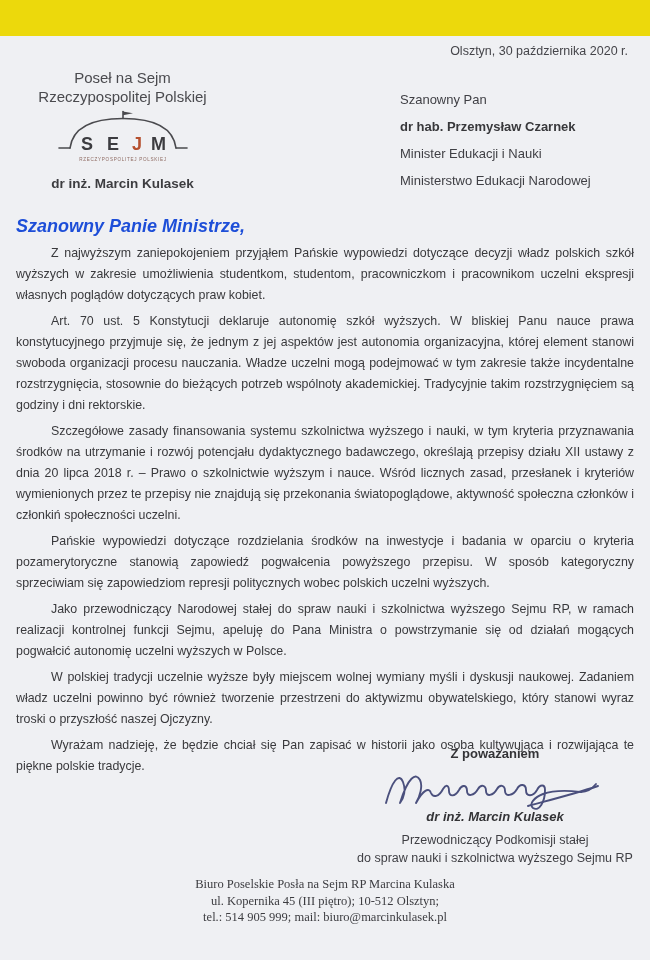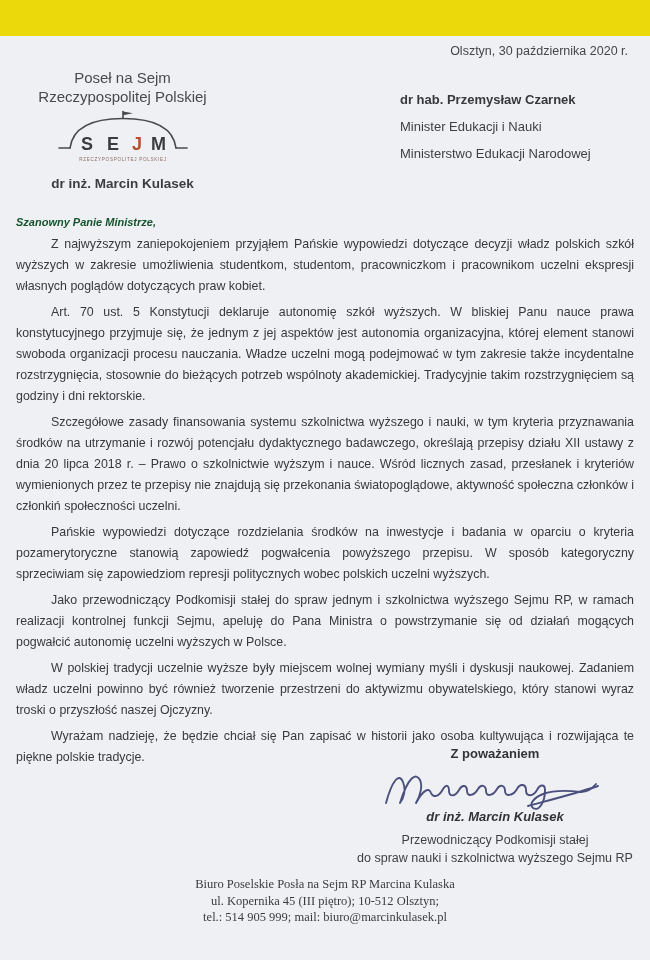--- a/index.html
+++ b/index.html
@@ -37,21 +37,21 @@
     font-size:13px;color:#3f3f44;
   }
   .recipient div{margin-bottom:13px;line-height:14px;}
   .recipient .bold{font-weight:bold;color:#38383b;}
   
   .content{
     position:absolute;left:16px;top:216px;width:618px;
   }
   .salutation{
     font-weight:bold;font-style:italic;
-    font-size:11px;margin:0 0 6px 0;color:#14532d;
+    font-size:18px;margin:0 0 6px 0;color:#1d4ed8;
   }
   .content p.body-par{
     margin:0 0 5px 0;
     font-size:12.4px;line-height:21px;
     text-align:justify;text-indent:35px;
     color:#39393c;
   }
   
   .closing{
     position:absolute;left:350px;top:746px;width:290px;
@@ -103,32 +103,33 @@
         <tspan x="54">E</tspan>
         <tspan x="79" fill="#b5502f">J</tspan>
         <tspan x="98">M</tspan>
       </text>
       <text x="70" y="50.5" text-anchor="middle" font-family="Liberation Sans, sans-serif" font-size="4.6" letter-spacing="0.7" fill="#8f6b63">RZECZYPOSPOLITEJ POLSKIEJ</text>
     </svg>
     <div class="sender-name">dr inż. Marcin Kulasek</div>
   </div>
 
   <div class="recipient">
+    <div>Szanowny Pan</div>
     <div class="bold">dr hab. Przemysław Czarnek</div>
     <div>Minister Edukacji i Nauki</div>
     <div>Ministerstwo Edukacji Narodowej</div>
   </div>
 
   <div class="content">
     <p class="salutation">Szanowny Panie Ministrze,</p>
     <p class="body-par">Z najwyższym zaniepokojeniem przyjąłem Pańskie wypowiedzi dotyczące decyzji władz polskich szkół wyższych w zakresie umożliwienia studentkom, studentom, pracowniczkom i pracownikom uczelni ekspresji własnych poglądów dotyczących praw kobiet.</p>
     <p class="body-par">Art. 70 ust. 5 Konstytucji deklaruje autonomię szkół wyższych. W bliskiej Panu nauce prawa konstytucyjnego przyjmuje się, że jednym z jej aspektów jest autonomia organizacyjna, której element stanowi swoboda organizacji procesu nauczania. Władze uczelni mogą podejmować w tym zakresie także incydentalne rozstrzygnięcia, stosownie do bieżących potrzeb wspólnoty akademickiej. Tradycyjnie takim rozstrzygnięciem są godziny i dni rektorskie.</p>
     <p class="body-par">Szczegółowe zasady finansowania systemu szkolnictwa wyższego i nauki, w tym kryteria przyznawania środków na utrzymanie i rozwój potencjału dydaktycznego badawczego, określają przepisy działu XII ustawy z dnia 20 lipca 2018 r. – Prawo o szkolnictwie wyższym i nauce. Wśród licznych zasad, przesłanek i kryteriów wymienionych przez te przepisy nie znajdują się przekonania światopoglądowe, aktywność społeczna członków i członkiń społeczności uczelni.</p>
     <p class="body-par">Pańskie wypowiedzi dotyczące rozdzielania środków na inwestycje i badania w oparciu o kryteria pozamerytoryczne stanowią zapowiedź pogwałcenia powyższego przepisu. W sposób kategoryczny sprzeciwiam się zapowiedziom represji politycznych wobec polskich uczelni wyższych.</p>
-    <p class="body-par">Jako przewodniczący Podkomisji stałej do spraw jednym i szkolnictwa wyższego Sejmu RP, w ramach realizacji kontrolnej funkcji Sejmu, apeluję do Pana Ministra o powstrzymanie się od działań mogących pogwałcić autonomię uczelni wyższych w Polsce.</p>
+    <p class="body-par">Jako przewodniczący Narodowej stałej do spraw nauki i szkolnictwa wyższego Sejmu RP, w ramach realizacji kontrolnej funkcji Sejmu, apeluję do Pana Ministra o powstrzymanie się od działań mogących pogwałcić autonomię uczelni wyższych w Polsce.</p>
     <p class="body-par">W polskiej tradycji uczelnie wyższe były miejscem wolnej wymiany myśli i dyskusji naukowej. Zadaniem władz uczelni powinno być również tworzenie przestrzeni do aktywizmu obywatelskiego, który stanowi wyraz troski o przyszłość naszej Ojczyzny.</p>
     <p class="body-par">Wyrażam nadzieję, że będzie chciał się Pan zapisać w historii jako osoba kultywująca i rozwijająca te piękne polskie tradycje.</p>
   </div>
 
   <div class="closing">
     <div class="valediction">Z poważaniem</div>
     <div class="signature-wrap">
       <svg width="230" height="56" viewBox="0 0 230 56">
         <g fill="none" stroke="#3d4273" stroke-width="1.9" stroke-linecap="round" stroke-linejoin="round" opacity="0.92">
           <path d="M8,44 C14,22 21,13 25,23 C28,31 26,39 22,44

